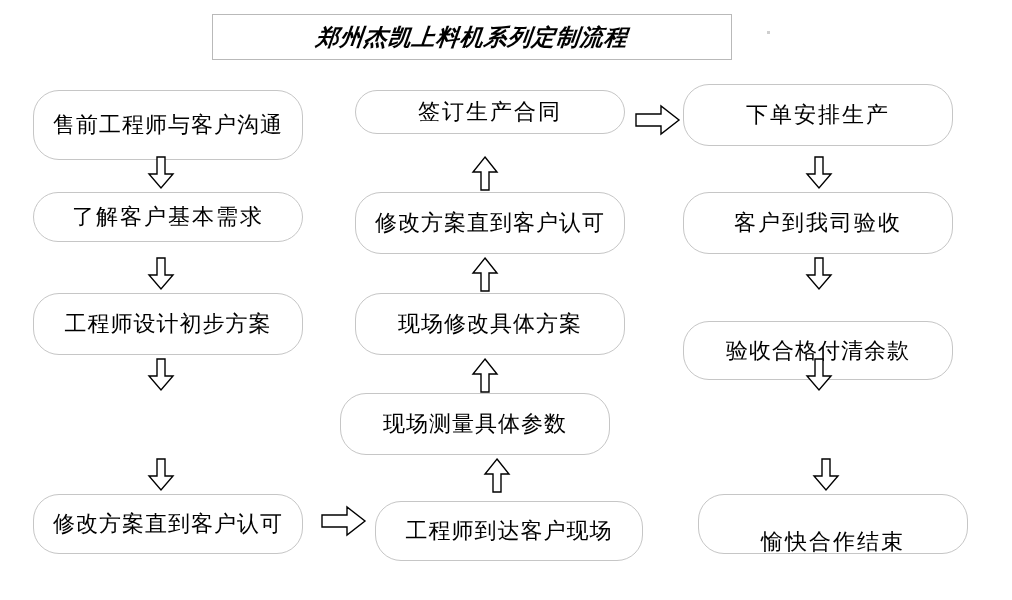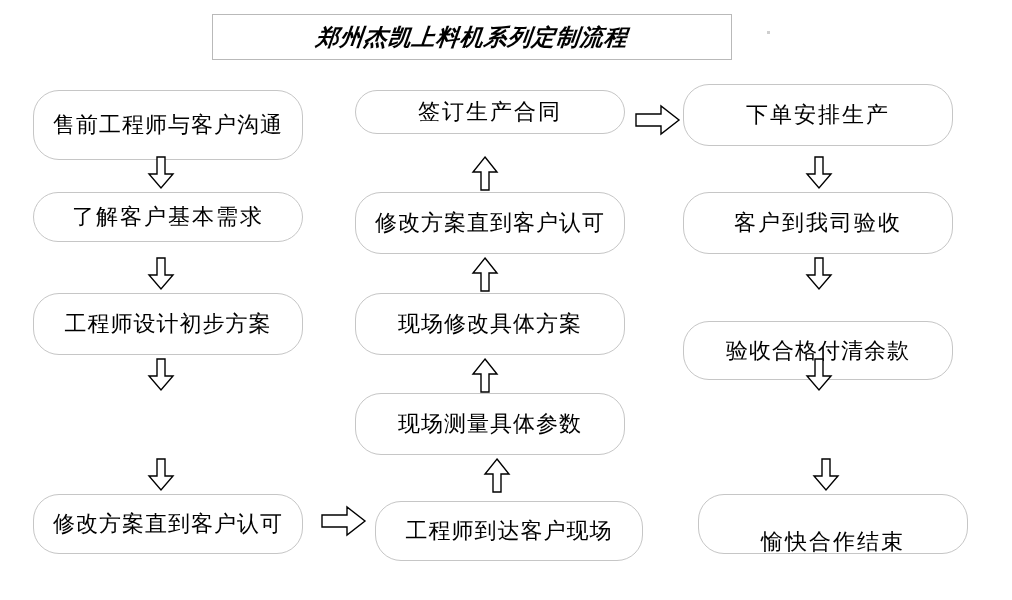--- a/index.html
+++ b/index.html
@@ -135,21 +135,21 @@
 
   <div class="node narrow" style="left:355px; top:90px;  width:270px; height:44px;">
     <span class="node-label">签订生产合同</span>
   </div>
   <div class="node" style="left:355px; top:192px; width:270px; height:62px;">
     <span class="node-label">修改方案直到客户认可</span>
   </div>
   <div class="node" style="left:355px; top:293px; width:270px; height:62px;">
     <span class="node-label">现场修改具体方案</span>
   </div>
-  <div class="node" style="left:355px; top:393px; width:270px; height:62px;">
+  <div class="node" style="left:340px; top:393px; width:270px; height:62px;">
     <span class="node-label">现场测量具体参数</span>
   </div>
   <div class="node" style="left:375px; top:494px; width:268px; height:60px;margin-top:7px;">
     <span class="node-label">工程师到达客户现场</span>
   </div>
 
   <div class="arrow" style="left:471px; top:157px;">
     <svg width="28" height="34" viewBox="0 0 28 34">
         <polygon points="14,0 26,15 18,15 18,33 10,33 10,15 2,15"></polygon>
       </svg>

